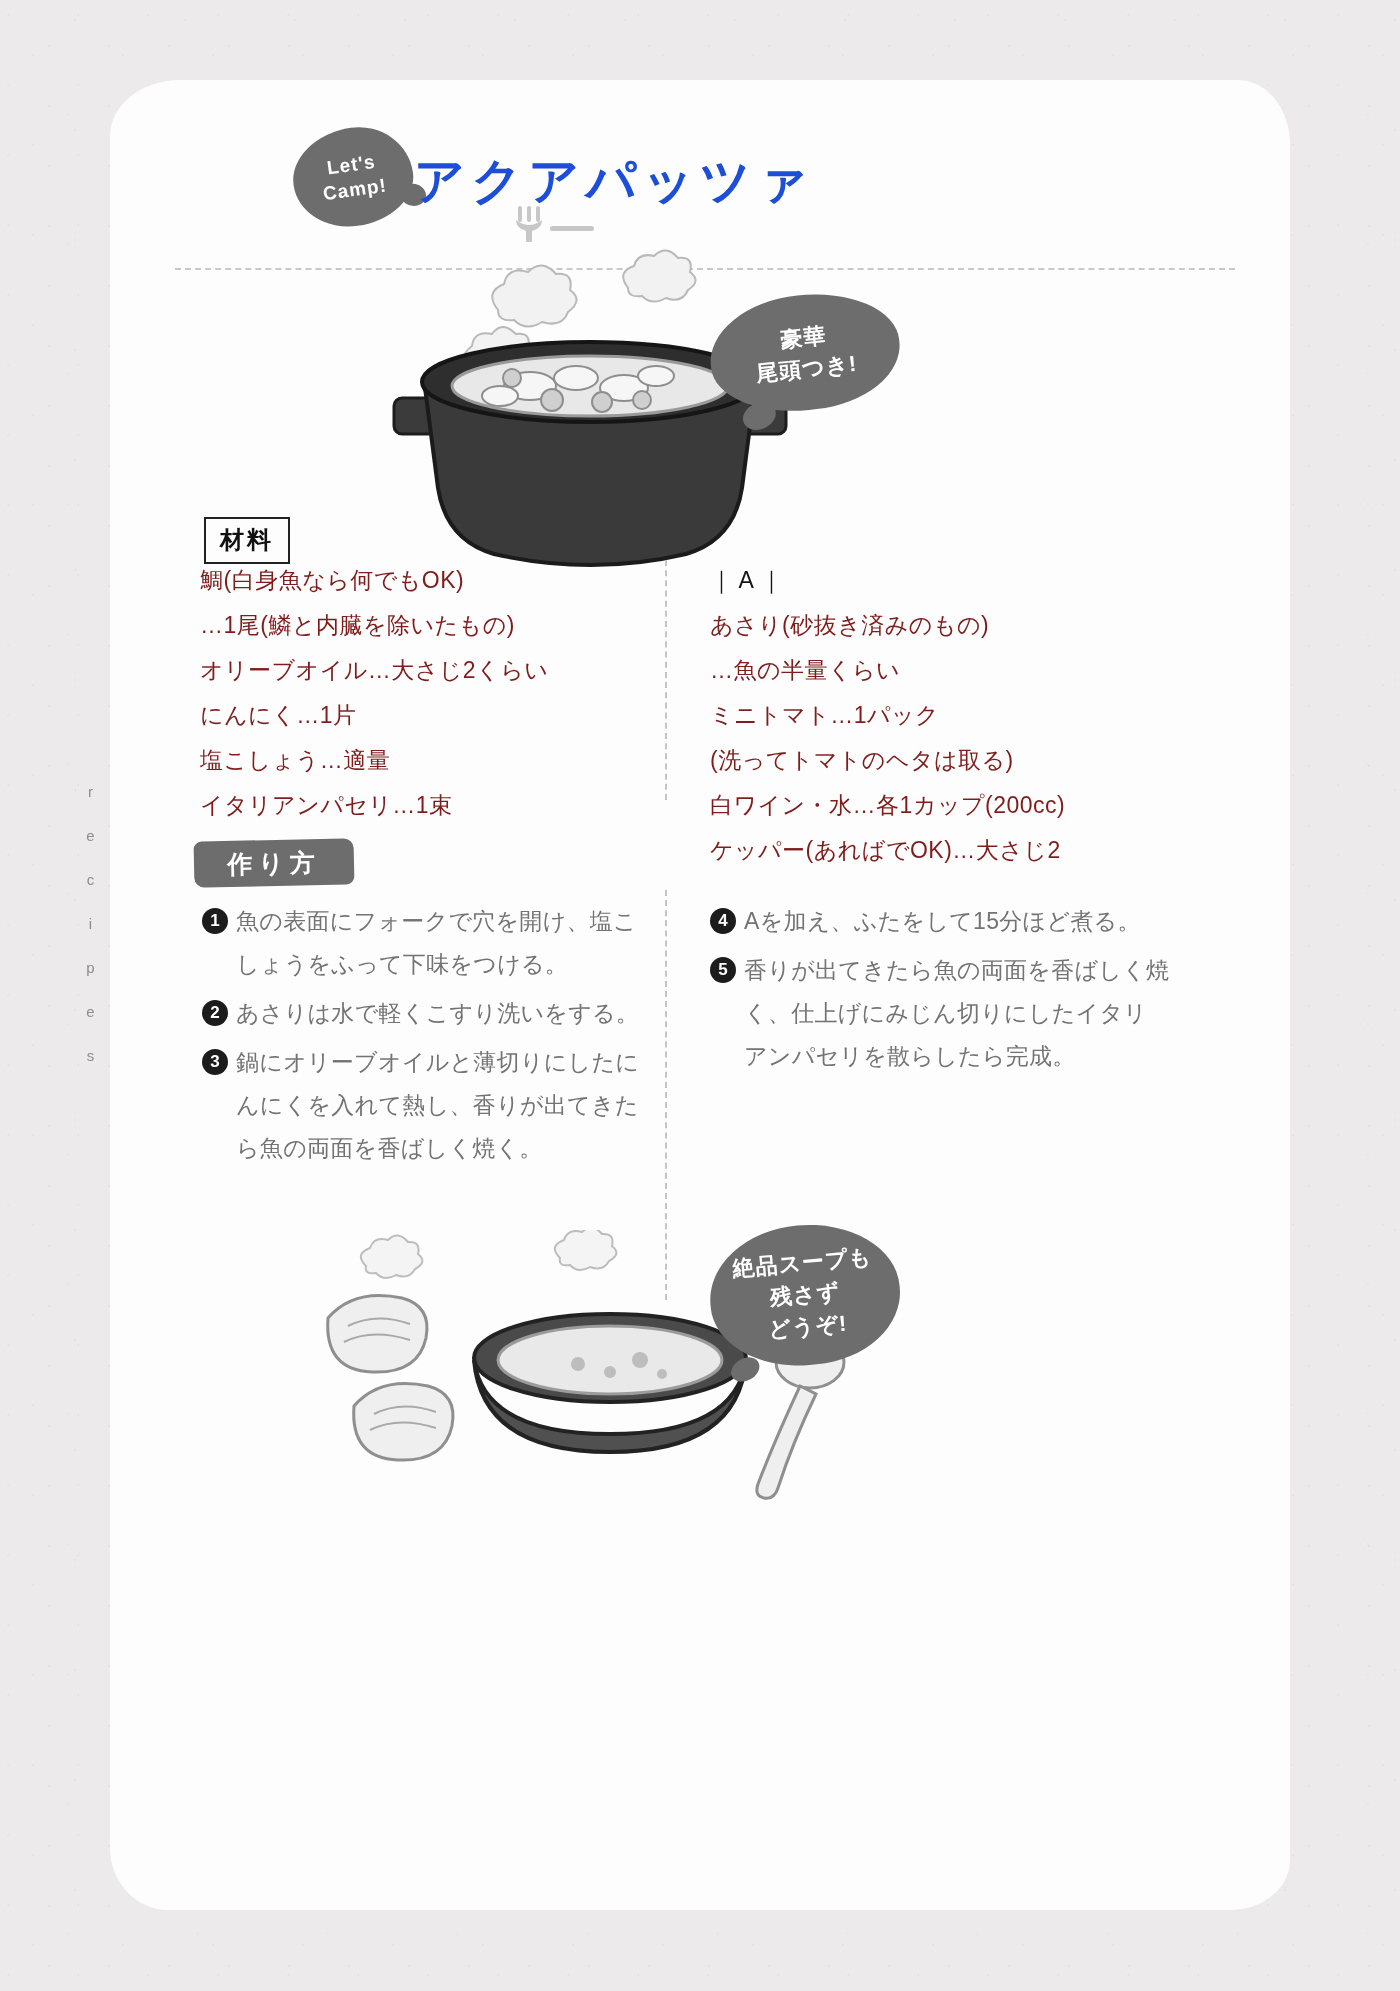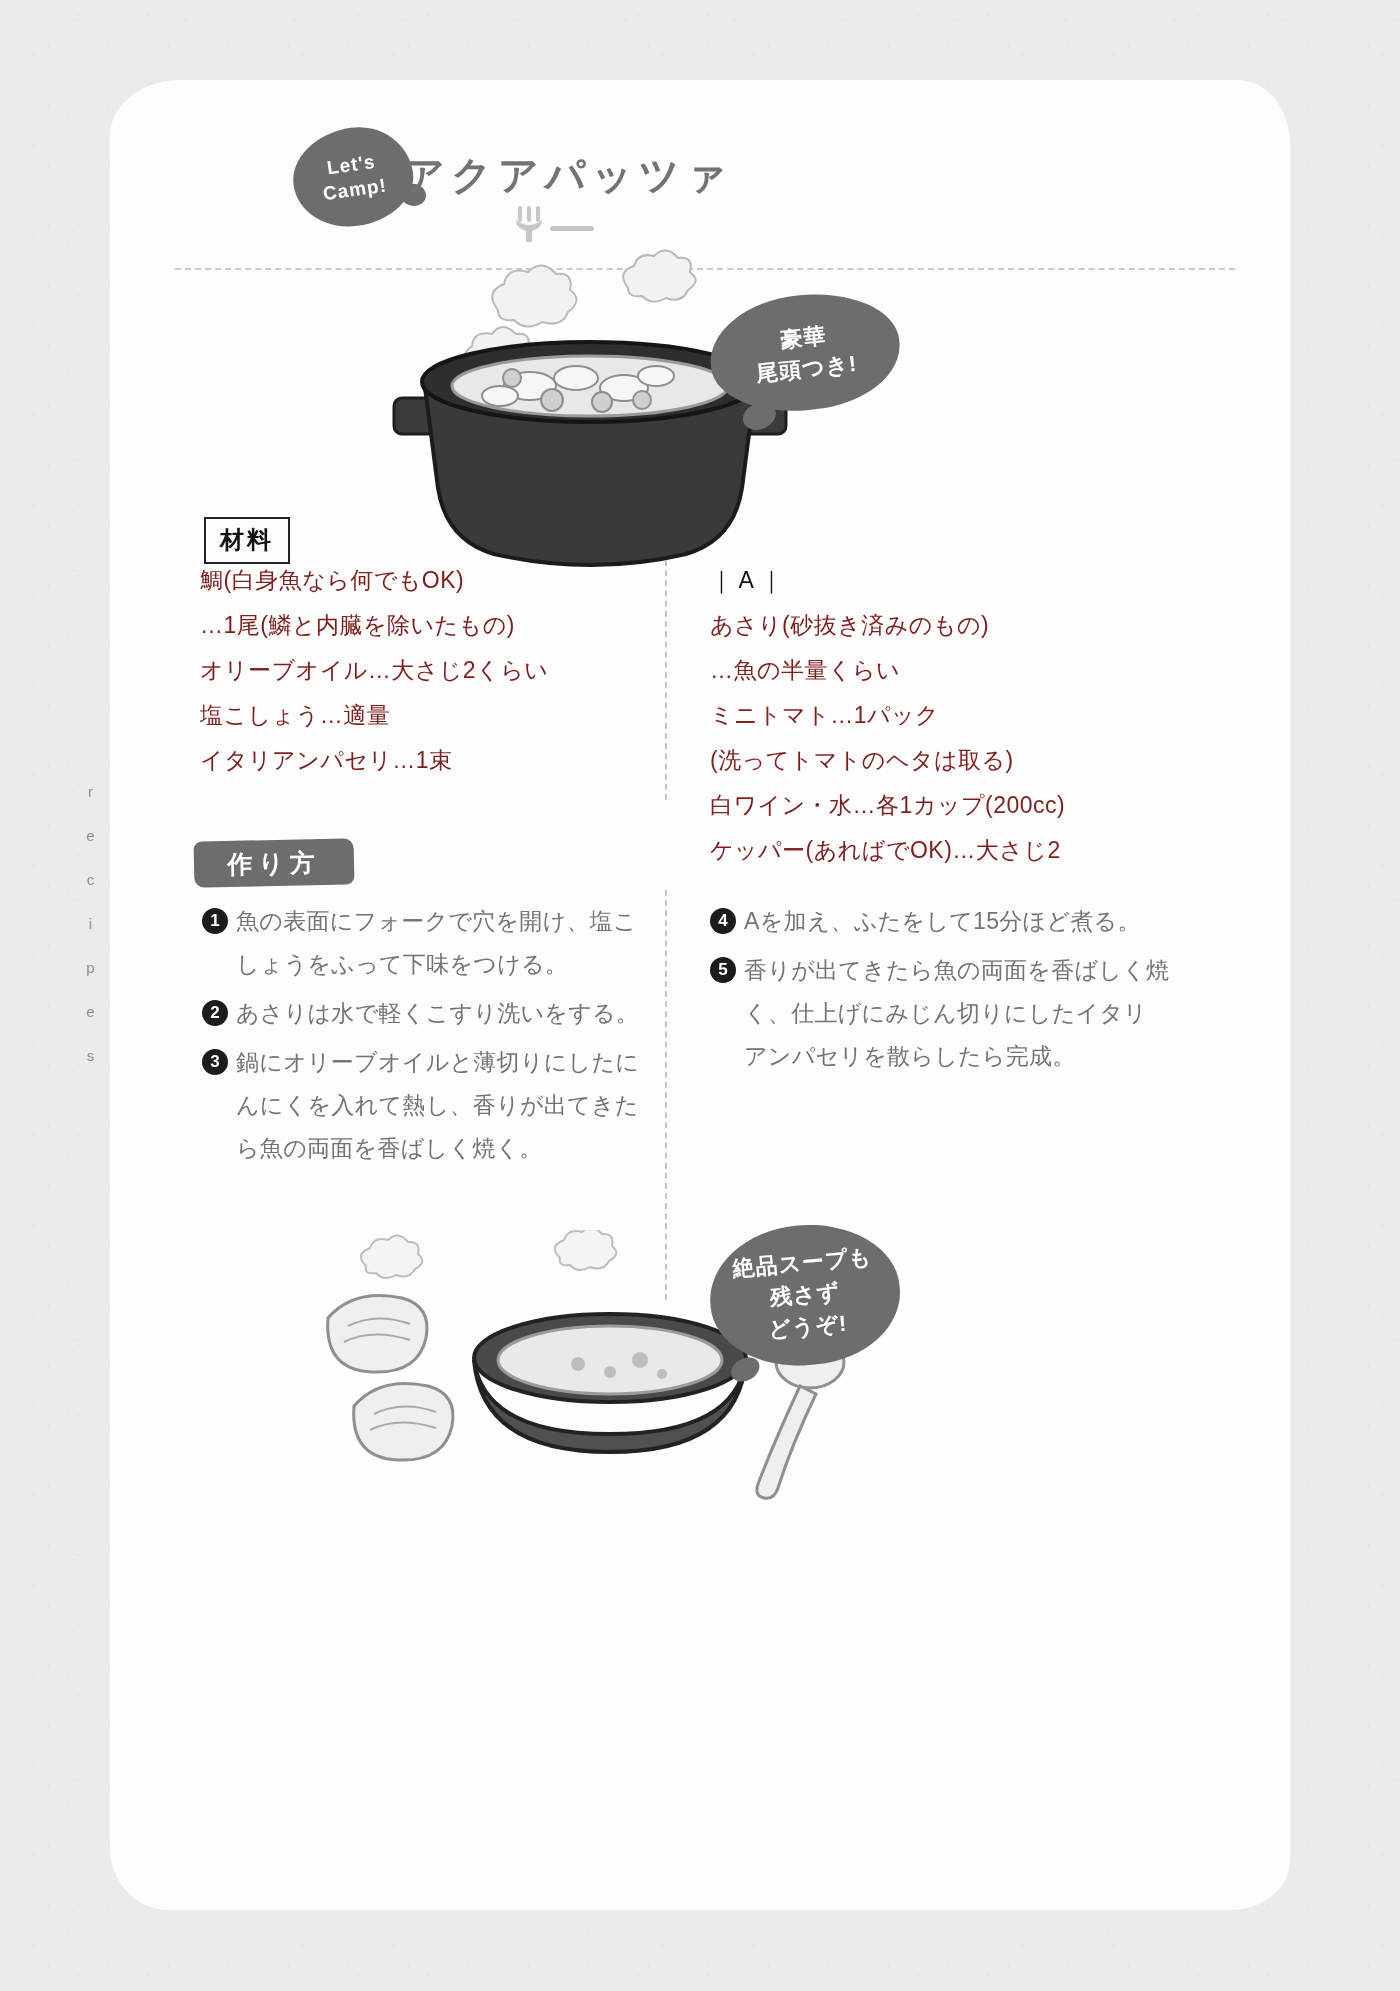--- a/index.html
+++ b/index.html
@@ -83,26 +83,26 @@
     width: 26px;
     height: 22px;
     background: #6d6d6d;
     border-radius: 50% 50% 50% 50%;
     transform: rotate(20deg);
   }
   .lets-camp i { font-style: normal; display: block; }
 
   .recipe-title {
     position: absolute;
-    left: 294px;
+    left: 304px;
     top: 68px;
-    font-size: 40px;
+    font-size: 50px;
     font-weight: bold;
     letter-spacing: 6px;
-    color: #737373;
+    color: #1d4ed8;
   }
   .fork-rule {
     position: absolute;
     left: 65px;
     top: 188px;
     width: 1060px;
     border-top: 2px dashed #c9c9c9;
   }
   .fork-icon {
     position: absolute;
@@ -379,20 +379,21 @@
     <b>尾頭つき!</b>
   </div>
 
   <div class="sec-zairyo">材料</div>
   <div class="divider-v"></div>
 
   <div class="ing-col-left">
     <div class="ing-line">鯛(白身魚なら何でもOK)</div>
     <div class="ing-line">…1尾(鱗と内臓を除いたもの)</div>
     <div class="ing-line">オリーブオイル…大さじ2くらい</div>
+    <div class="ing-line">にんにく…1片</div>
     <div class="ing-line">塩こしょう…適量</div>
     <div class="ing-line">イタリアンパセリ…1束</div>
   </div>
 
   <div class="ing-col-right">
     <div class="label-A">｜<span>A</span>｜</div>
     <div class="ing-line">あさり(砂抜き済みのもの)</div>
     <div class="ing-line">…魚の半量くらい</div>
     <div class="ing-line">ミニトマト…1パック</div>
     <div class="ing-line">(洗ってトマトのヘタは取る)</div>

